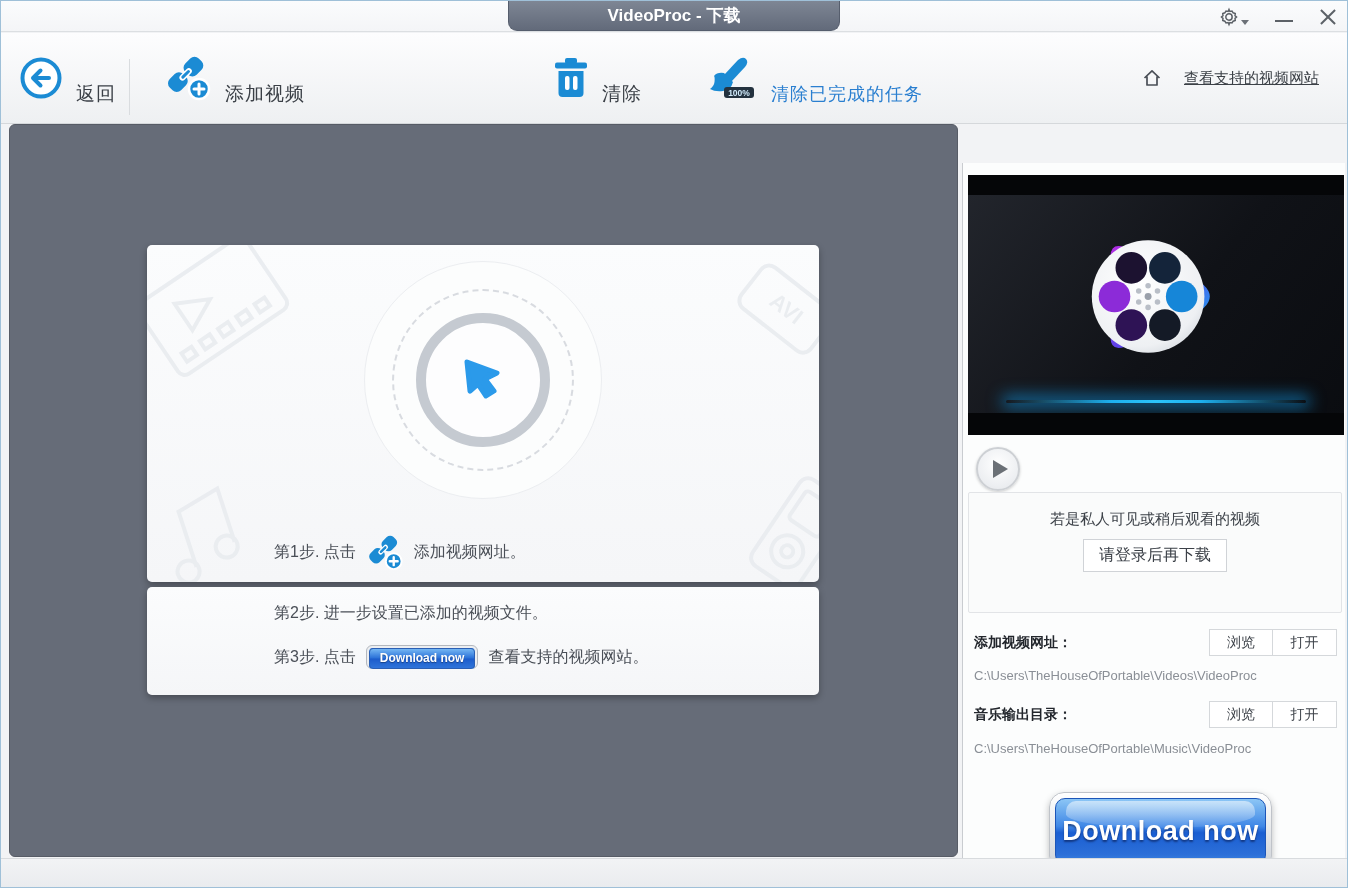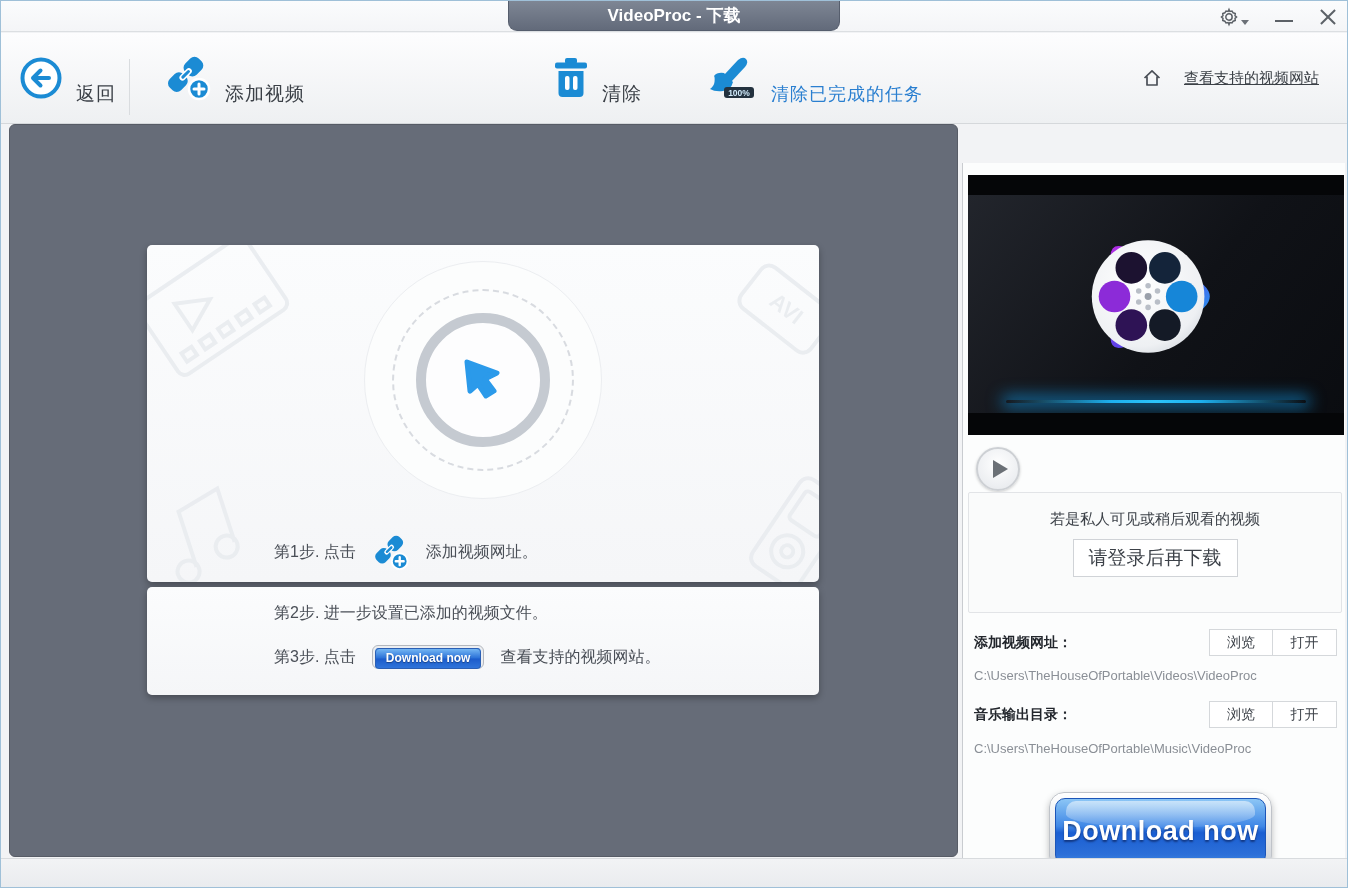--- a/index.html
+++ b/index.html
@@ -42,21 +42,21 @@
   .card2 { top:462px; height:108px; }
   .decor { position:absolute; opacity:.85; }
   
   .circle-outer { position:absolute; left:217px; top:16px; width:238px; height:238px;
     border:1px solid #eceef1; border-radius:50%; background:#fcfdfd; }
   .circle-dashed { position:absolute; left:245px; top:44px; width:182px; height:182px;
     border:2px dashed #d8dbe0; border-radius:50%; }
   .circle-ring { position:absolute; left:269px; top:68px; width:134px; height:134px;
     border:10px solid #c5cad1; border-radius:50%; background:#fdfdfe;
     display:flex; align-items:center; justify-content:center; cursor:pointer; }
-  .steprow { position:absolute; left:127px; display:flex; align-items:center; gap:16px;
+  .steprow { position:absolute; left:127px; display:flex; align-items:center; gap:10px;
     font-size:16px; color:#4a4f57; }
   .step1 { top:289px; }
   .step2 { top:16px; }
   .step3 { top:58px;align-items:center; }
   .mini-dl-frame { border:1px solid #b4b8bf; border-radius:6px; padding:2px; background:#eceef1; cursor:pointer; }
   .mini-dl { background:linear-gradient(#74b6f3,#2a71d8 48%,#1c5ccb 52%,#2f74da);
     border:1px solid #2b5fb4; border-radius:4px; color:#fff; font-weight:bold; font-size:12px;
     padding:2px 10px 3px; text-shadow:0 1px 1px rgba(0,0,0,.35); }
   
   .right-panel { position:absolute; left:961px; top:123px; width:383px; height:733px;
@@ -72,21 +72,21 @@
   .play-btn { position:absolute; left:13px; top:284px; width:44px; height:44px; border-radius:50%;
     background:radial-gradient(circle at 50% 38%,#ffffff,#eceef1 70%,#e2e4e8);
     border:2px solid #cdd0d4; box-shadow:0 1px 3px rgba(0,0,0,.2);
     display:flex; align-items:center; justify-content:center; cursor:pointer; }
   .play-tri { width:0; height:0; border-left:15px solid #6b7076; border-top:9px solid transparent;
     border-bottom:9px solid transparent; margin-left:5px; }
   .notice-box { position:absolute; left:5px; top:329px; width:374px; height:121px;
     background:#fafbfb; border:1px solid #e2e4e7; border-radius:2px; text-align:center; }
   .notice-text { margin-top:17px; font-size:15px; color:#3c4148; }
   .login-btn { margin-top:10px; display:inline-block; background:#fff; border:1px solid #d0d3d7;
-    font-size:19px; color:#3c4148; padding:5px 15px; cursor:pointer; }
+    font-size:16px; color:#3c4148; padding:5px 15px; cursor:pointer; }
   .sub-link { margin-top:9px; font-size:15px; color:#2aa7de; cursor:pointer; }
   .dir-row { position:absolute; left:11px; width:363px; height:27px; display:flex; align-items:center; }
   .dir-row.video { top:466px; } .dir-row.music { top:538px; }
   .dir-label { font-size:14px; font-weight:bold; color:#22262c; flex:1; }
   .seg-btn { width:64px; height:27px; background:#fff; border:1px solid #d5d8db; font-size:14px;
     color:#3e434a; display:flex; align-items:center; justify-content:center; cursor:pointer; }
   .seg-btn + .seg-btn { border-left:none; }
   .dir-path { position:absolute; left:11px; font-size:13px; color:#8a8f96; }
   .dir-path.video { top:505px; } .dir-path.music { top:578px; }
   .big-dl-outer { position:absolute; left:86px; top:629px; width:223px; height:79px;

